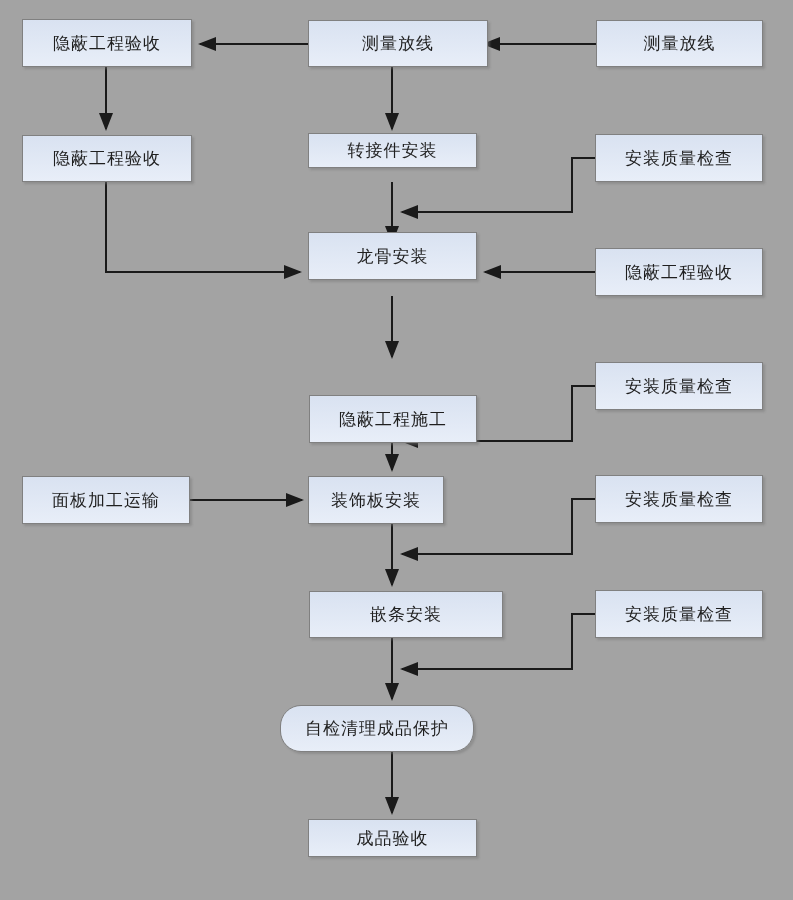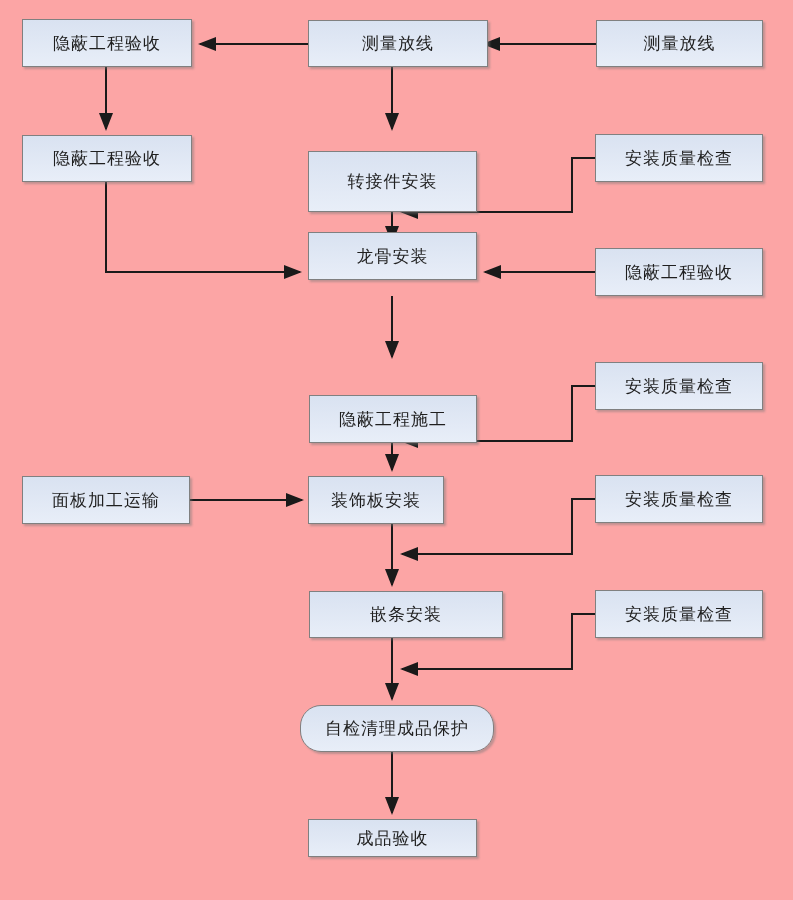--- a/index.html
+++ b/index.html
@@ -5,21 +5,21 @@
   html, body {
     margin: 0;
     padding: 0;
     background: #ffffff;
     font-family: "DejaVu Sans", "Liberation Sans", sans-serif;
   }
   .canvas {
     position: relative;
     width: 793px;
     height: 900px;
-    background: #fca5a5;
+    background: #a3a3a3;
     overflow: hidden;
   }
   .edges-layer {
     position: absolute;
     left: 0;
     top: 0;
     width: 793px;
     height: 900px;
   }
   .node {
@@ -71,27 +71,27 @@
         <polyline class="edge" points="595,614 572,614 572,669 402,669" marker-end="url(#arrowhead)" stroke="#1a1a1a"></polyline>
         <polyline class="edge" points="392,638 392,699" marker-end="url(#arrowhead)" stroke="#1a1a1a"></polyline>
         <polyline class="edge" points="392,752 392,813" marker-end="url(#arrowhead)" stroke="#1a1a1a"></polyline>
       </g>
   </svg>
   <div id="node-layer">
       <div class="node" style="left: 22px; top: 19px; width: 170px; height: 48px;">隐蔽工程验收</div>
       <div class="node" style="left: 308px; top: 20px; width: 180px; height: 47px;">测量放线</div>
       <div class="node" style="left: 596px; top: 20px; width: 167px; height: 47px;">测量放线</div>
       <div class="node" style="left: 22px; top: 135px; width: 170px; height: 47px;">隐蔽工程验收</div>
-      <div class="node" style="left: 308px; top: 151px; width: 169px; height: 61px;">转接件安装</div>
+      <div class="node" style="left: 308px; top: 133px; width: 169px; height: 35px;">转接件安装</div>
       <div class="node" style="left: 595px; top: 134px; width: 168px; height: 48px;">安装质量检查</div>
       <div class="node" style="left: 308px; top: 232px; width: 169px; height: 48px;">龙骨安装</div>
       <div class="node" style="left: 595px; top: 248px; width: 168px; height: 48px;">隐蔽工程验收</div>
       <div class="node" style="left: 309px; top: 363px; width: 168px; height: 48px; margin-top: 32px;">隐蔽工程施工</div>
       <div class="node" style="left: 595px; top: 362px; width: 168px; height: 48px;">安装质量检查</div>
       <div class="node" style="left: 22px; top: 476px; width: 168px; height: 48px;">面板加工运输</div>
       <div class="node" style="left: 308px; top: 476px; width: 136px; height: 48px;">装饰板安装</div>
       <div class="node" style="left: 595px; top: 475px; width: 168px; height: 48px;">安装质量检查</div>
       <div class="node" style="left: 309px; top: 591px; width: 194px; height: 47px;">嵌条安装</div>
       <div class="node" style="left: 595px; top: 590px; width: 168px; height: 48px;">安装质量检查</div>
-      <div class="node" style="left: 300px; top: 705px; width: 194px; height: 47px; border-radius: 21px;">自检清理成品保护</div>
+      <div class="node" style="left: 280px; top: 705px; width: 194px; height: 47px; border-radius: 21px;">自检清理成品保护</div>
       <div class="node" style="left: 308px; top: 819px; width: 169px; height: 38px;">成品验收</div>
     </div>
 </div>
 
 </body></html>

